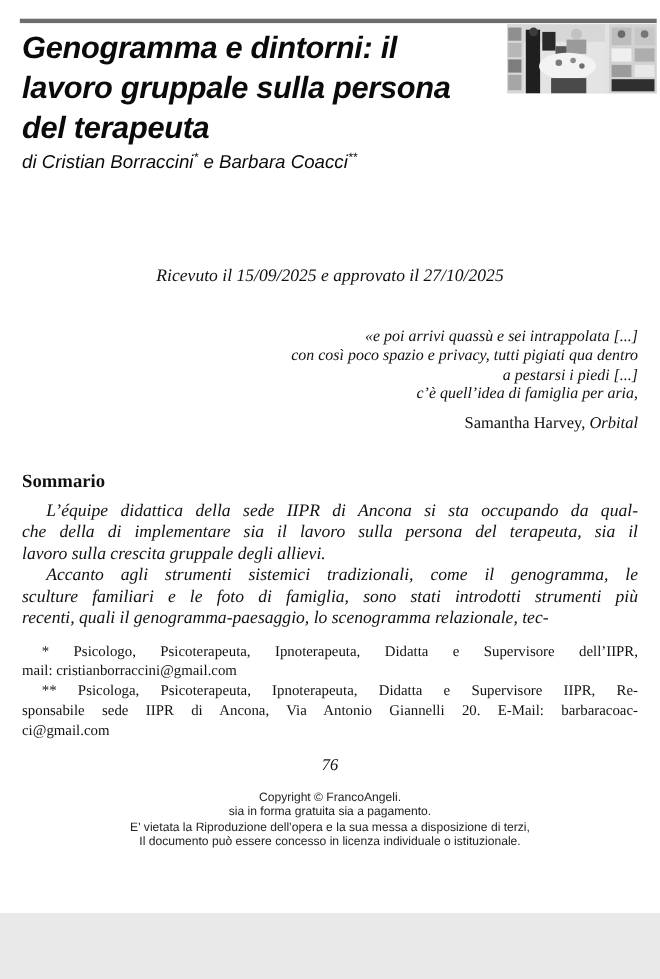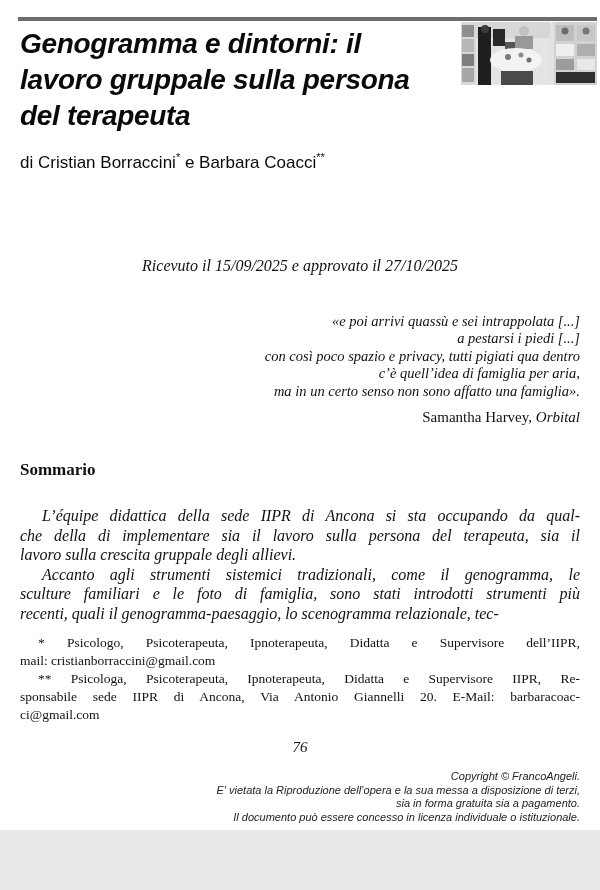--- a/index.html
+++ b/index.html
@@ -37,22 +37,23 @@
     font-family: "Liberation Sans", "DejaVu Sans", sans-serif;
     font-size: 28px;
     line-height: 36px;
     font-weight: bold;
     font-style: italic;
     letter-spacing: -0.3px;
     color: #0a0a0a;
   }
 
   .byline {
-    margin-top: 17px;
+    margin-top: 3px;
     font-family: "Liberation Sans", "DejaVu Sans", sans-serif;
+    font-style: italic;
     font-size: 17px;
     color: #0a0a0a;
   }
   .byline sup { font-size: 11px; }
 
   .received {
     margin-top: 84px;
     text-align: center;
     font-style: italic;
     font-size: 16px;
@@ -73,21 +74,21 @@
   }
   .attribution .work { font-style: italic; }
 
   .summary-heading {
     margin-top: 34px;
     font-weight: bold;
     font-size: 17px;
   }
 
   .paras {
-    margin-top: 26px;
+    margin-top: 7px;
     font-style: italic;
     font-size: 16px;
     line-height: 19.5px;
   }
   .para .line { text-align: justify; text-align-last: justify; }
   .para .line.first { padding-left: 22px; }
   .para .line.last { text-align-last: left; }
 
   .fnotes {
     margin-top: 11px;
@@ -112,21 +113,21 @@
     font-size: 15px;
   }
 
   .copyright {
     margin-top: 14px;
     font-family: "Liberation Sans", "DejaVu Sans", sans-serif;
     font-size: 11px;
     line-height: 13.5px;
     color: #222;
   }
-  .copyright .line { text-align: right; font-style: italic; }
+  .copyright .line { text-align: center; }
 </style>
 </head>
 <body>
 
 <div class="page">
 
   <div class="top-rule"></div>
 
   <div class="header-photo">
     <svg width="136" height="63" viewBox="0 0 136 63" xmlns="http://www.w3.org/2000/svg" aria-hidden="true">
@@ -172,24 +173,23 @@
       </div>
 
     <div class="byline">
       <span>di Cristian Borraccini</span><sup>*</sup><span> e Barbara Coacci</span><sup>**</sup>
     </div>
 
     <div class="received">Ricevuto il 15/09/2025 e approvato il 27/10/2025</div>
 
     <div class="quote">
         <div class="line first">«e poi arrivi quassù e sei intrappolata [...]</div>
+        <div class="line">con così poco spazio e privacy, tutti pigiati qua dentro</div>
         <div class="line">a pestarsi i piedi [...]</div>
-        <div class="line">con così poco spazio e privacy, tutti pigiati qua dentro</div>
         <div class="line">c’è quell’idea di famiglia per aria,</div>
-        <div class="line last">ma in un certo senso non sono affatto una famiglia».</div>
       </div>
 
     <div class="attribution">
       <span>Samantha Harvey, </span><span class="work">Orbital</span>
     </div>
 
     <div class="summary-heading">Sommario</div>
 
     <div class="paras">
       <div class="para">
@@ -214,19 +214,19 @@
           <div class="line">sponsabile sede IIPR di Ancona, Via Antonio Giannelli 20. E-Mail: barbaracoac-</div>
           <div class="line last">ci@gmail.com</div>
         </div>
     </div>
 
 
     <div class="page-number">76</div>
 
     <div class="copyright">
         <div class="line first">Copyright © FrancoAngeli.</div>
+        <div class="line">sia in forma gratuita sia a pagamento.</div>
         <div class="line">E' vietata la Riproduzione dell’opera e la sua messa a disposizione di terzi,</div>
-        <div class="line">sia in forma gratuita sia a pagamento.</div>
         <div class="line last">Il documento può essere concesso in licenza individuale o istituzionale.</div>
       </div>
 
   </div>
 </div>
 
 </body></html>

